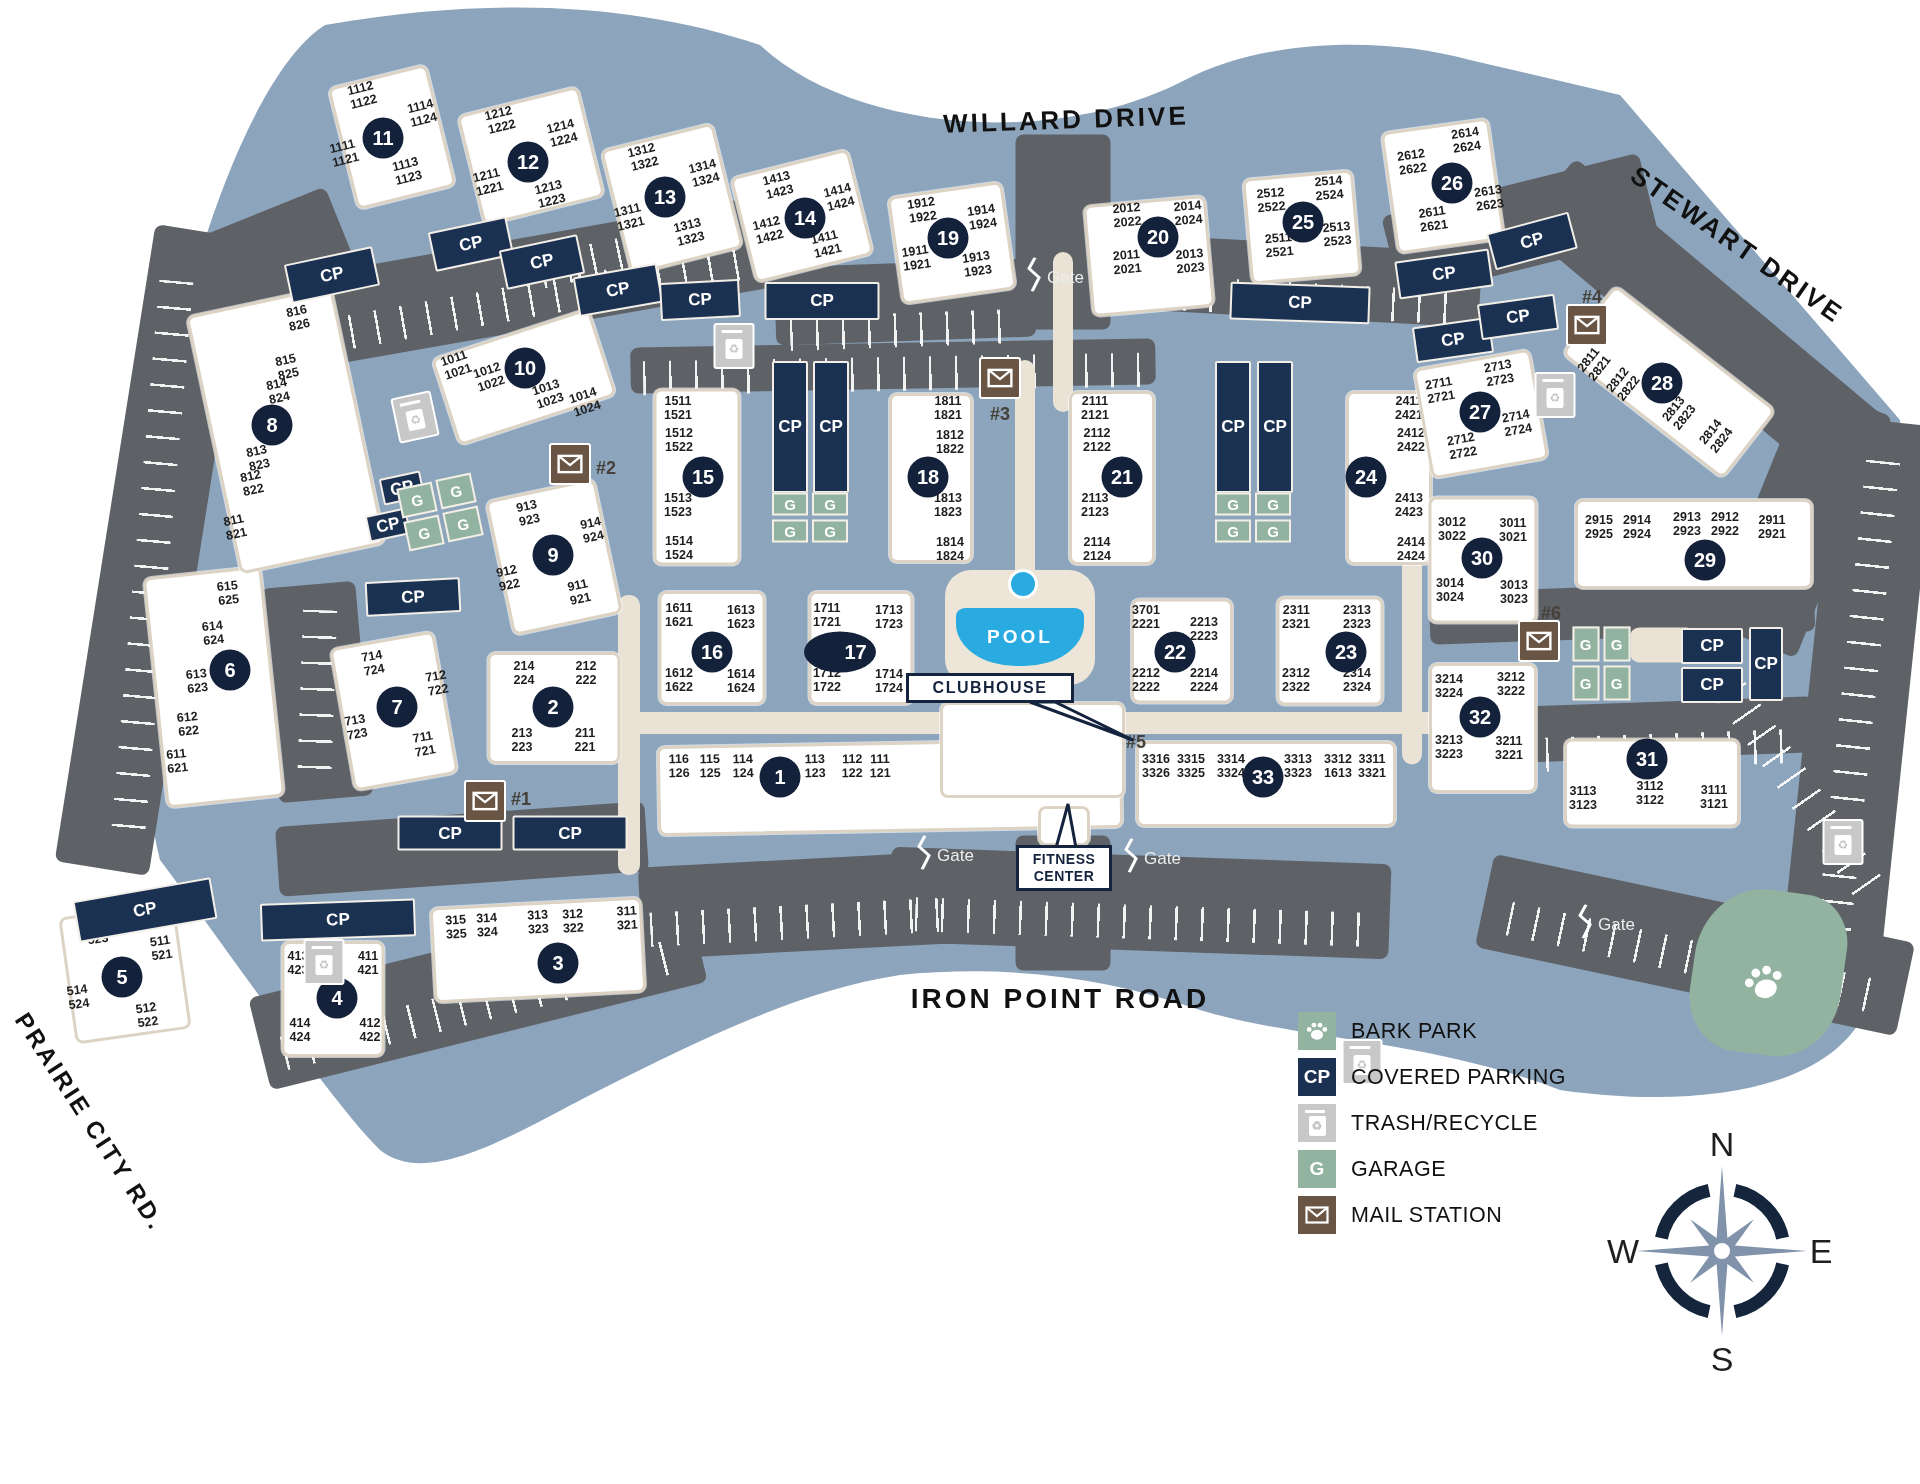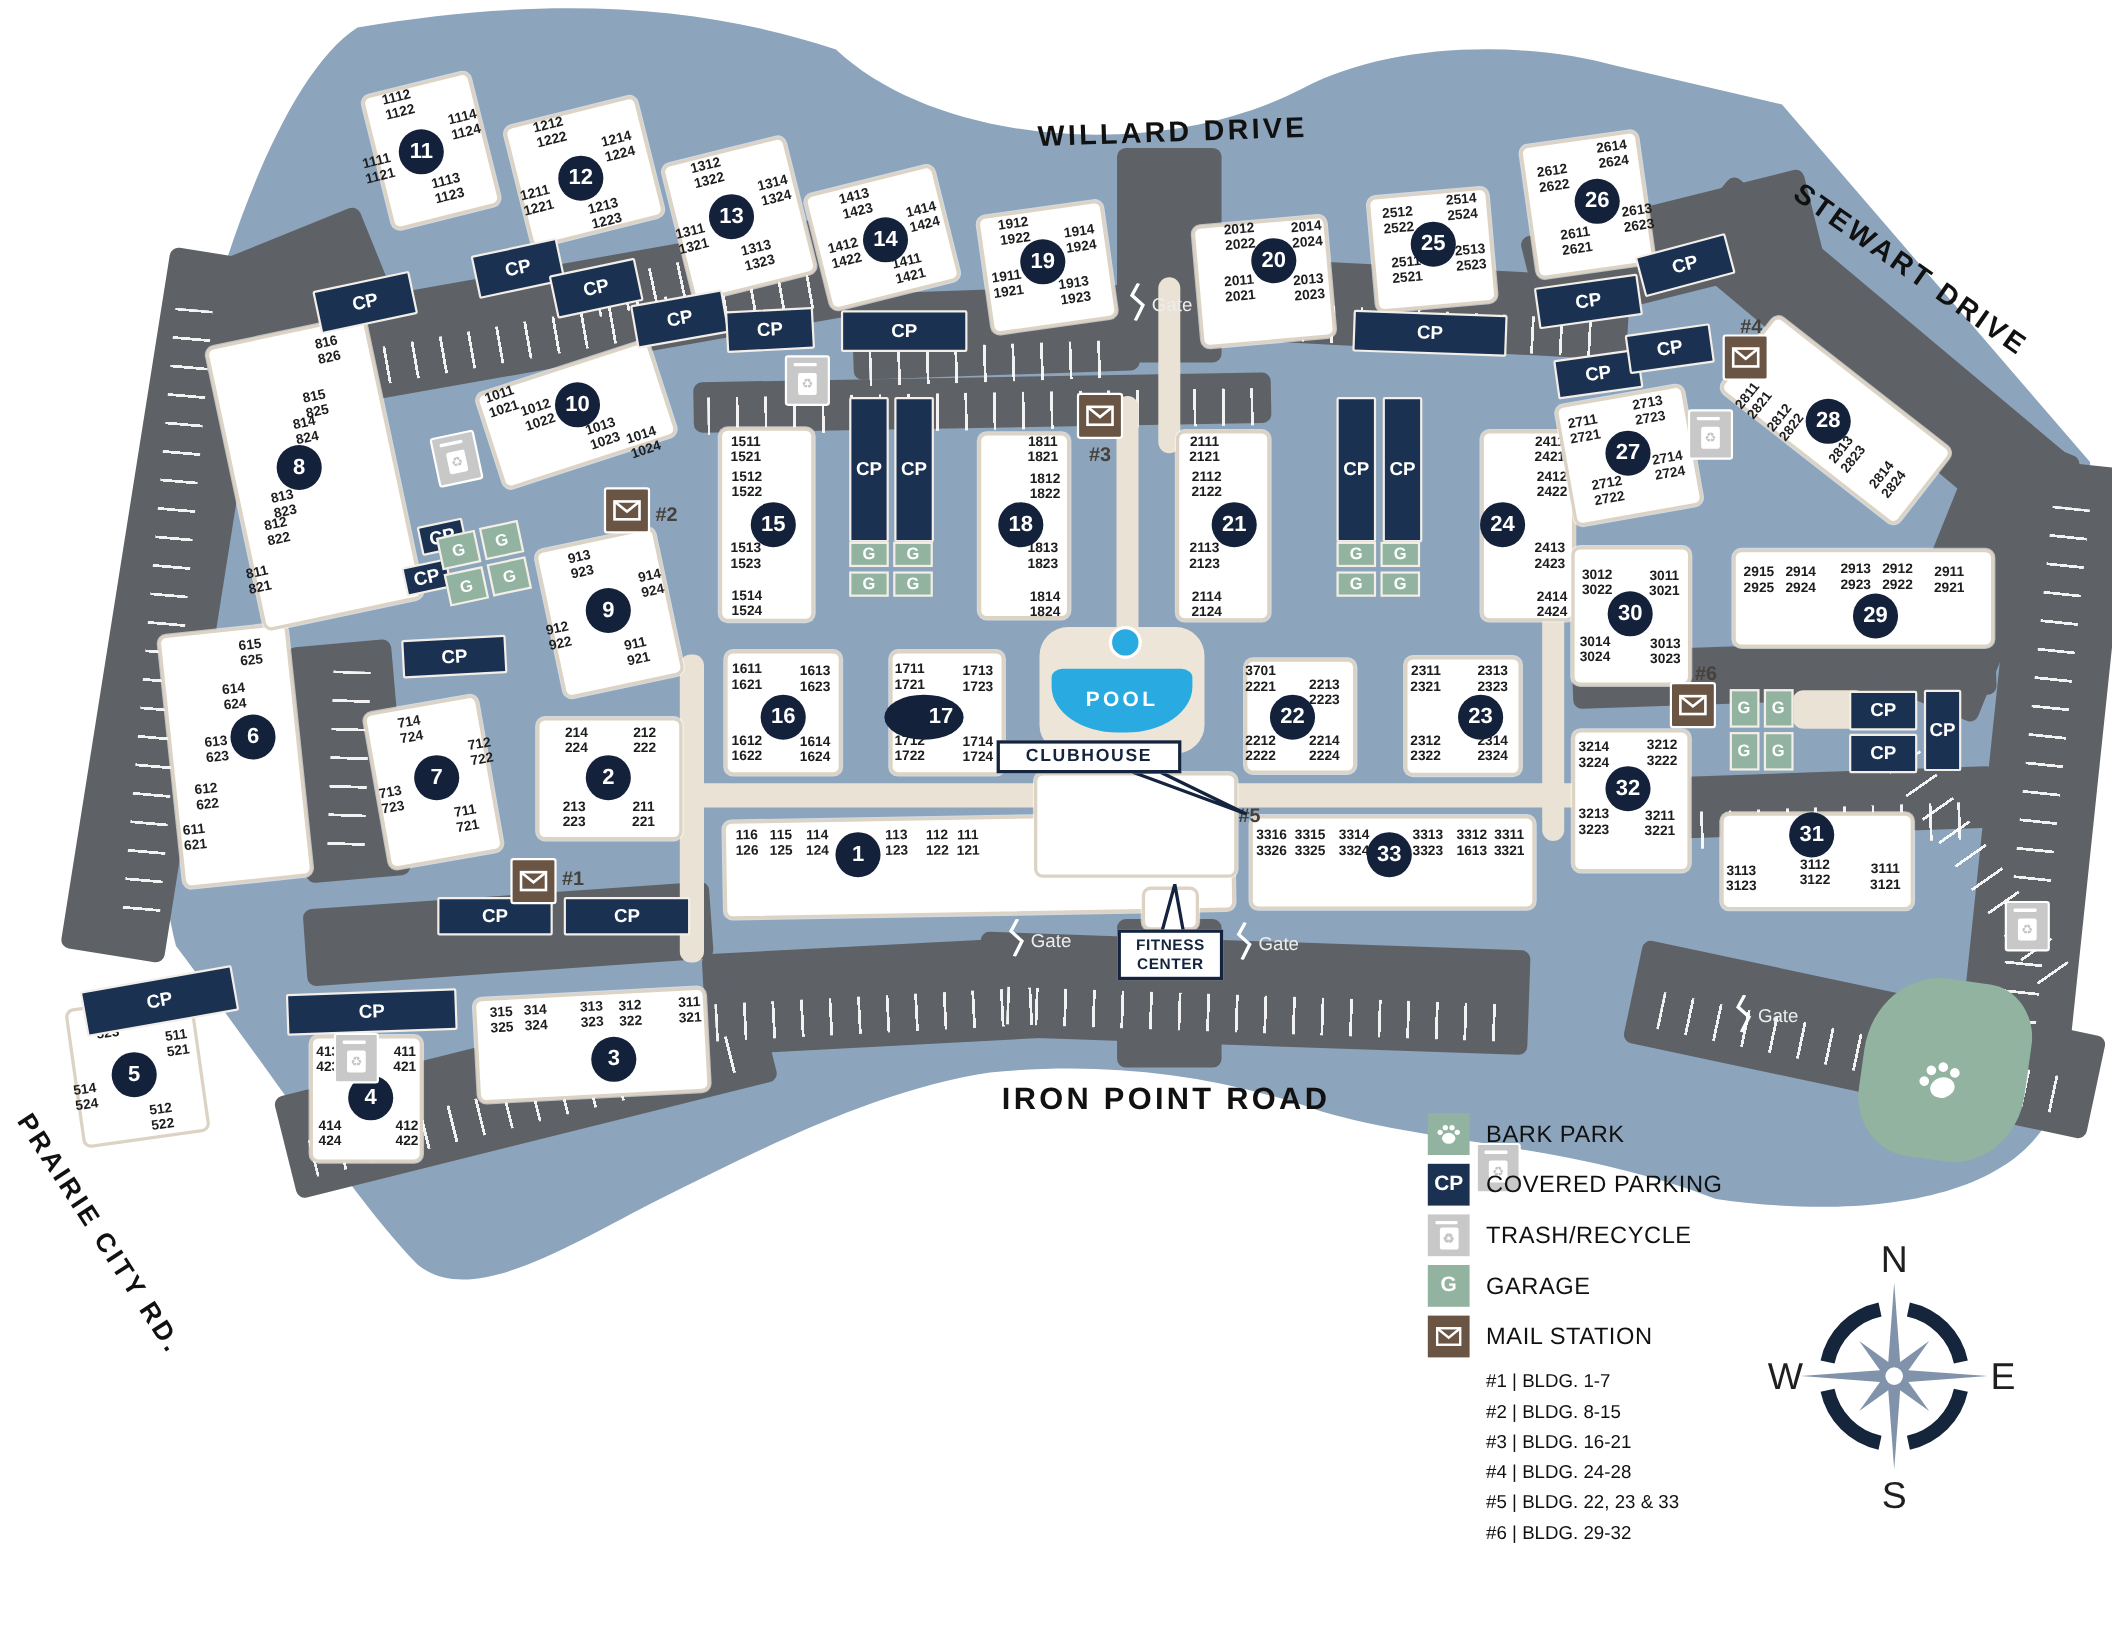--- a/index.html
+++ b/index.html
@@ -88,21 +88,21 @@
       <div class="abs path" style="left: 1663px; top: 645px; transform: translate(-50%, -50%); width: 67px; height: 35px;"></div>
       <div class="abs bldg" style="left: 889.5px; top: 787px; transform: translate(-50%, -50%) rotate(-1deg); width: 465px; height: 90px;"></div>
       <div class="abs unit" style="left: 679px; top: 766px; transform: translate(-50%, -50%) rotate(-1deg);">116
 126</div>
       <div class="abs unit" style="left: 710px; top: 766px; transform: translate(-50%, -50%) rotate(-1deg);">115
 125</div>
       <div class="abs unit" style="left: 743px; top: 766px; transform: translate(-50%, -50%) rotate(-1deg);">114
 124</div>
       <div class="abs unit" style="left: 815px; top: 766px; transform: translate(-50%, -50%) rotate(-1deg);">113
 123</div>
-      <div class="abs unit" style="left: 852px; top: 766px; transform: translate(-50%, -50%) rotate(-1deg);">112
+      <div class="abs unit" style="left: 852px; top: 766px; transform: translate(-50%, -50%) rotate(-1deg); text-align: right;">112
 122</div>
       <div class="abs unit" style="left: 880px; top: 766px; transform: translate(-50%, -50%) rotate(-1deg);">111
 121</div>
       <div class="abs circle" style="left: 780px; top: 777px; transform: translate(-50%, -50%);">1</div>
       <div class="abs bldg" style="left: 553.5px; top: 708px; transform: translate(-50%, -50%); width: 133px; height: 112px;"></div>
       <div class="abs unit" style="left: 524px; top: 673px; transform: translate(-50%, -50%);">214
 224</div>
       <div class="abs unit" style="left: 586px; top: 673px; transform: translate(-50%, -50%);">212
 222</div>
       <div class="abs unit" style="left: 522px; top: 740px; transform: translate(-50%, -50%);">213
@@ -624,28 +624,20 @@
     </div>
     <div class="lg-row">
       <span class="lg-ic ic-mail">
           <svg width="24" height="18" viewBox="0 0 24 18">
             <rect x="1.5" y="1.5" width="21" height="15" fill="none" stroke="#fff" stroke-width="2.2"></rect>
             <path d="M1.5 1.5l10.5 8.5L22.5 1.5" fill="none" stroke="#fff" stroke-width="2.2"></path>
           </svg>
         </span>
       <span class="lg-tx">MAIL STATION</span>
     </div>
-    <div class="lg-list">
-      <div>#1 | BLDG. 1-7</div>
-      <div>#2 | BLDG. 8-15</div>
-      <div>#3 | BLDG. 16-21</div>
-      <div>#4 | BLDG. 24-28</div>
-      <div>#5 | BLDG. 22, 23 &amp; 33</div>
-      <div>#6 | BLDG. 29-32</div>
-    </div>
   </div>
 
   <svg class="abs" style="left:1607px;top:1121px" width="230" height="260" viewBox="-15 -25 230 260">
     <g stroke="#14253C" stroke-width="13" fill="none">
       <path d="M112.9 44.4 A62 62 0 0 1 160.6 92.1"></path>
       <path d="M160.6 117.9 A62 62 0 0 1 112.9 165.6"></path>
       <path d="M87.1 165.6 A62 62 0 0 1 39.4 117.9"></path>
       <path d="M39.4 92.1 A62 62 0 0 1 87.1 44.4"></path>
     </g>
     <polygon fill="#8193AB" points="100,20 105.4,92.1 131.8,73.2 112.9,99.6 185,105 112.9,110.4 131.8,136.8 105.4,117.9 100,190 94.6,117.9 68.2,136.8 87.1,110.4 15,105 87.1,99.6 68.2,73.2 94.6,92.1"></polygon>

